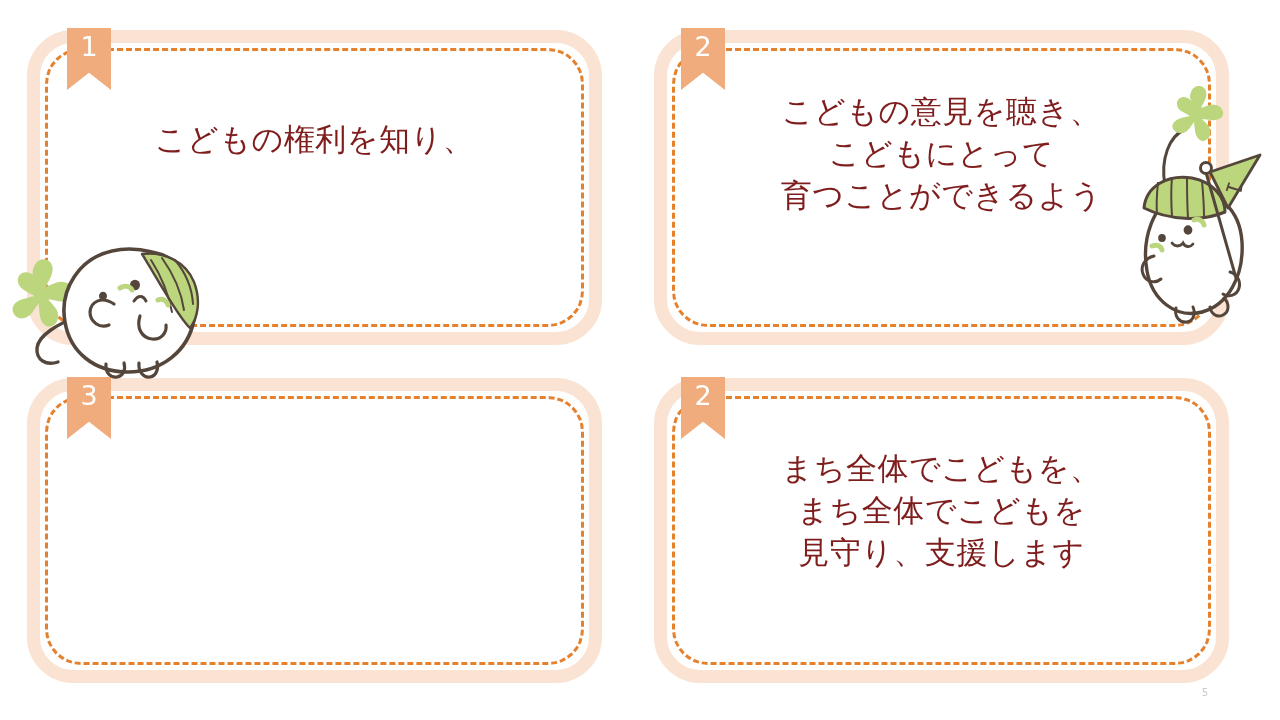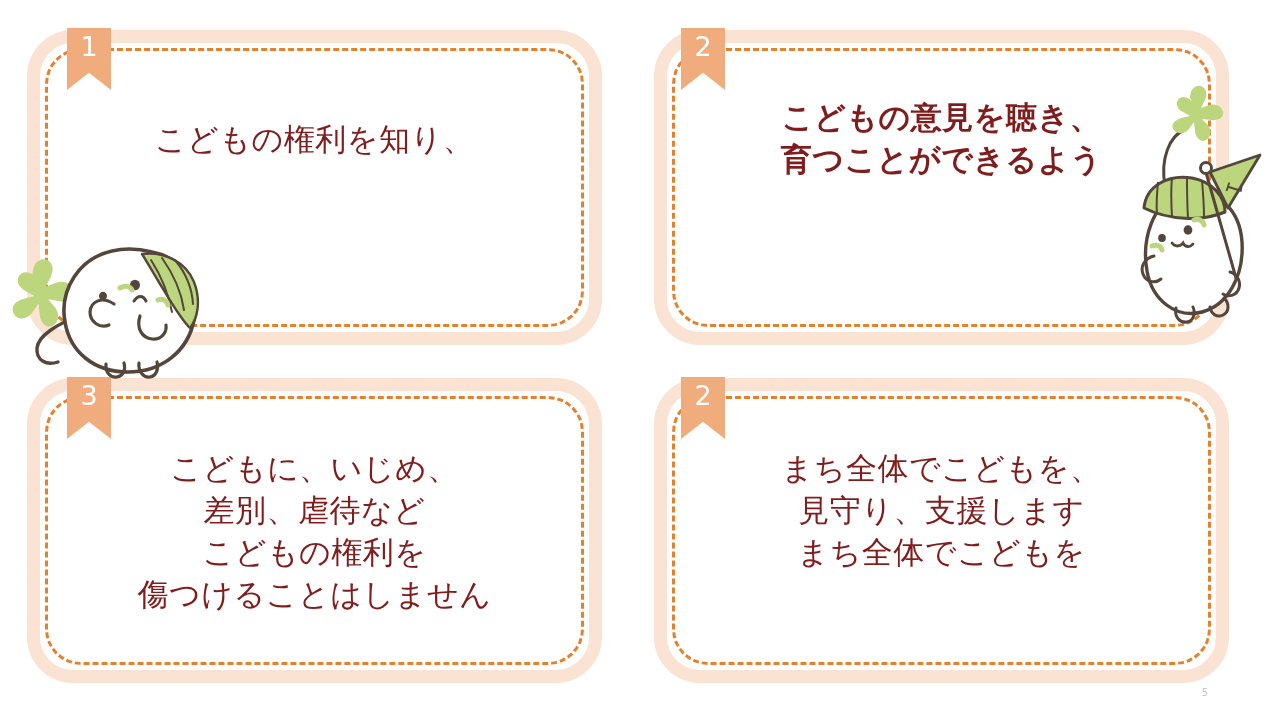--- a/index.html
+++ b/index.html
@@ -160,22 +160,23 @@
   </div>
 
   <div class="card" id="c2" style="left:654px; top:30px; width:575px; height:315px;">
     <div class="card-dash"></div>
   </div>
 
   <div class="ribbon" style="left:681px; top:28px;">
     <span class="ribbon-num">2</span>
   </div>
 
-  <div class="card-text" style="left:654px; top:96px; width:575px;font-weight:bold;">
+  <div class="card-text" style="left:654px; top:90px; width:575px;">
     <span class="ln">こどもの意見を聴き、</span>
+    <span class="ln">こどもにとって</span>
     <span class="ln">育つことができるよう</span>
   </div>
 
   <div class="char" style="left:1132px; top:86px; width:150px; height:272px;">
     <svg viewBox="0 0 150 272" width="150" height="272" xmlns="http://www.w3.org/2000/svg">
 
       <g>
         <path d="M33 100 C 28 72, 38 50, 52 44" fill="none" stroke="#55463C" stroke-width="3" stroke-linecap="round"></path>
       </g>
       <g fill="#BCD67E">
@@ -221,36 +222,30 @@
   </div>
 
   <div class="card" id="c3" style="left:27px; top:378px; width:575px; height:305px;">
     <div class="card-dash"></div>
   </div>
 
   <div class="ribbon" style="left:67px; top:377px;">
     <span class="ribbon-num">3</span>
   </div>
 
-  <div class="card-text" style="left:27px; top:447px; width:575px;">
-    <span class="ln">こどもに、いじめ、</span>
-    <span class="ln">差別、虐待など</span>
-    <span class="ln">こどもの権利を</span>
-    <span class="ln">傷つけることはしません</span>
-  </div>
 
   <div class="card" id="c4" style="left:654px; top:378px; width:575px; height:305px;">
     <div class="card-dash"></div>
   </div>
 
   <div class="ribbon" style="left:681px; top:377px;">
     <span class="ribbon-num">2</span>
   </div>
 
   <div class="card-text" style="left:654px; top:447px; width:575px;">
     <span class="ln">まち全体でこどもを、</span>
+    <span class="ln">まち全体でこどもを</span>
     <span class="ln">見守り、支援します</span>
-    <span class="ln">まち全体でこどもを</span>
   </div>
 
   <div class="page-mark">5</div>
 
 </div>
 
 </body></html>

